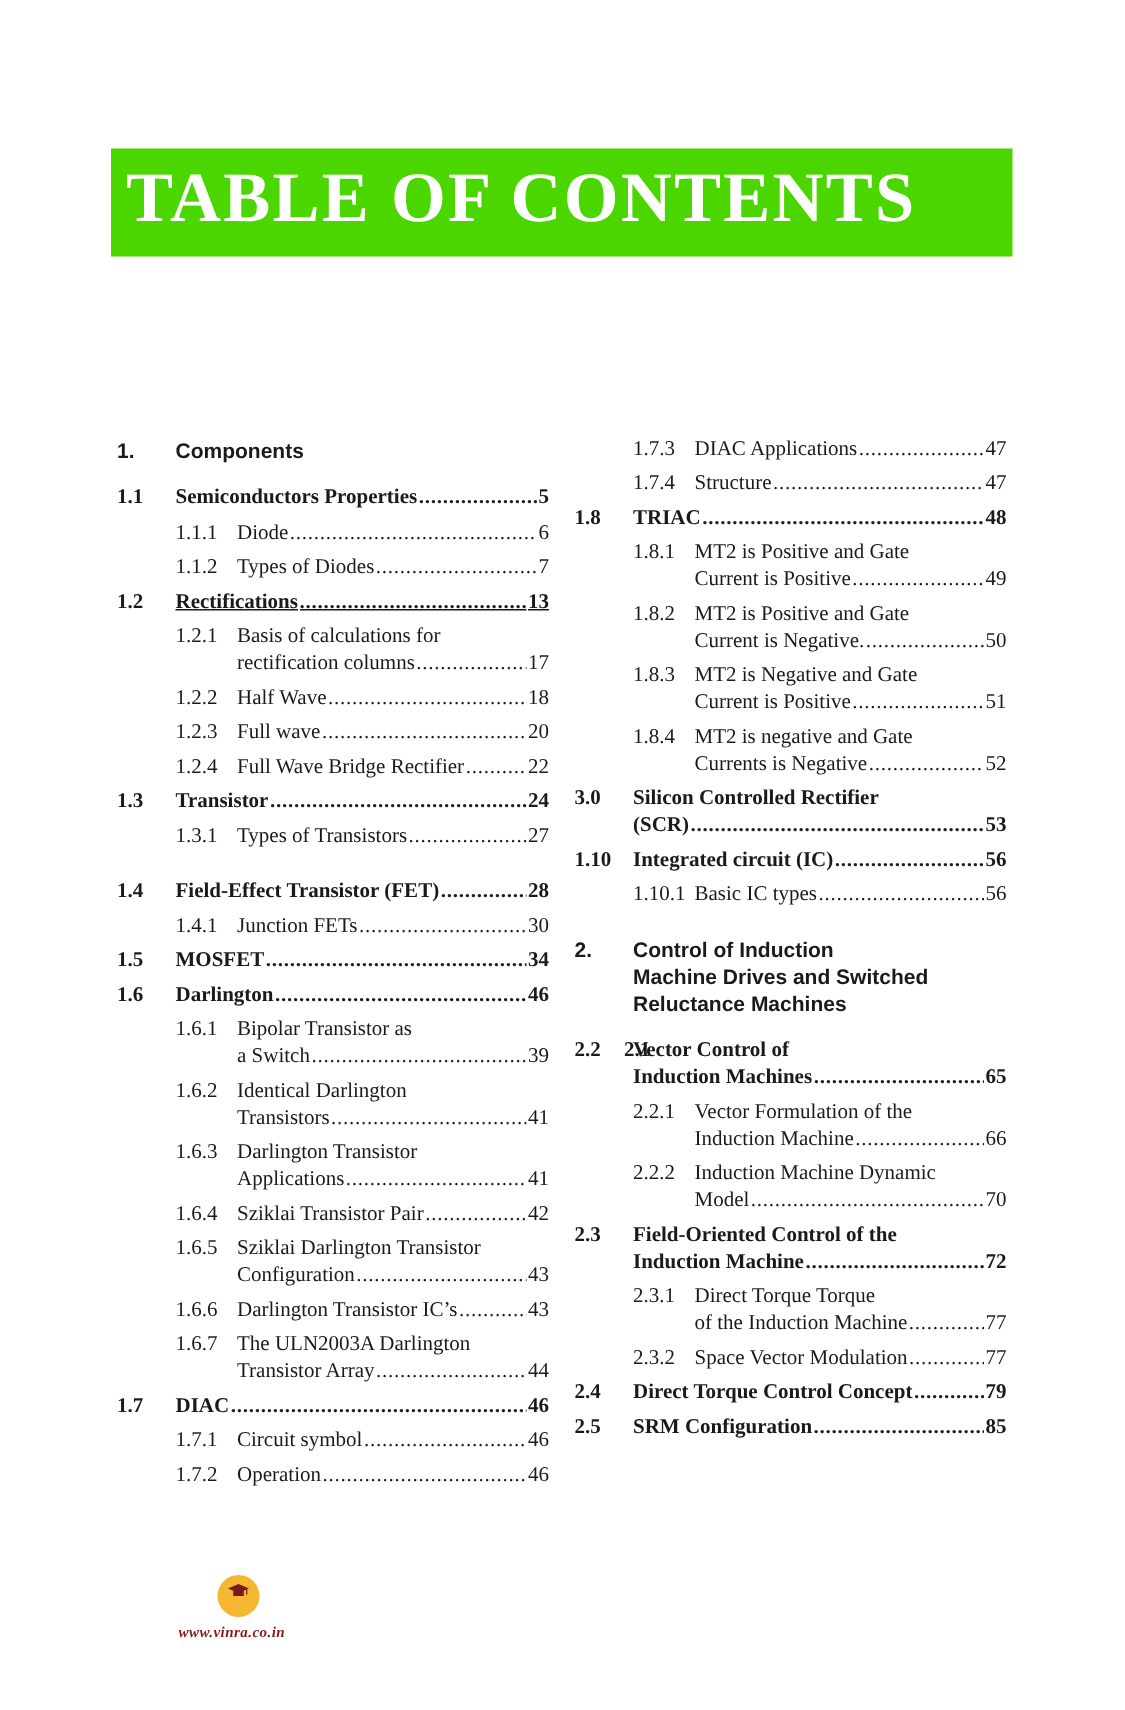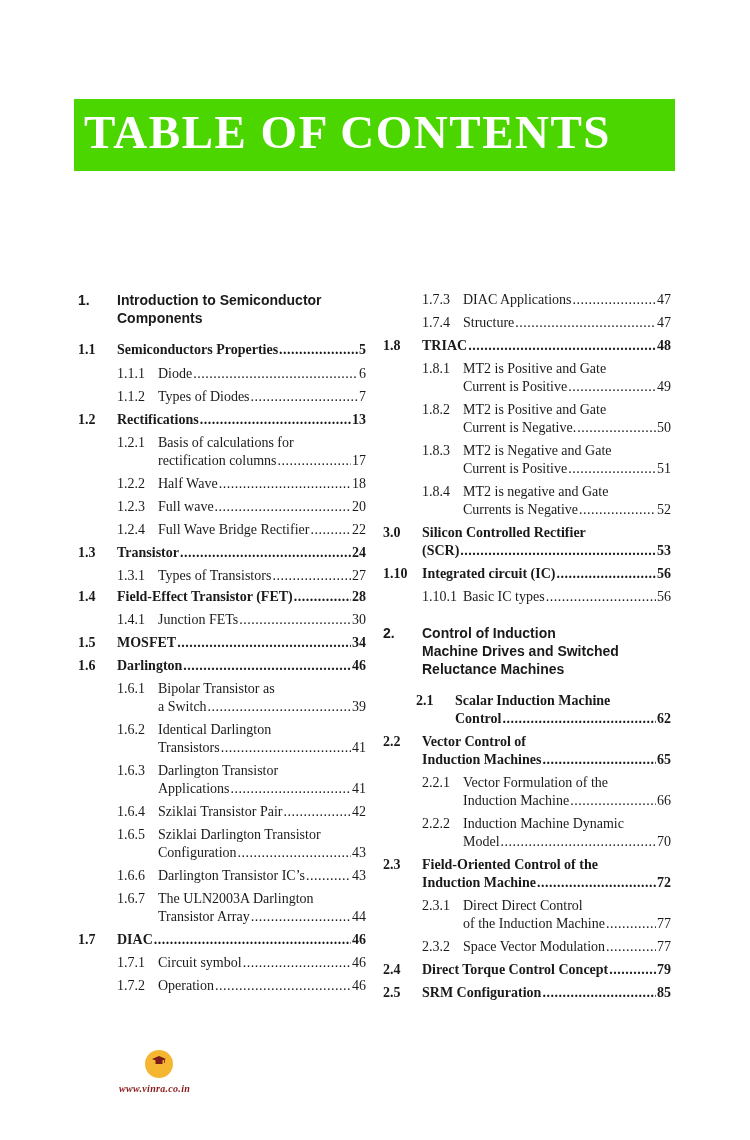--- a/index.html
+++ b/index.html
@@ -39,21 +39,20 @@
 <body>
 
 <div class="banner">
   <div class="banner-title">TABLE OF CONTENTS</div>
 </div>
 
 <div class="col col-left" id="col-left">
     <div class="entry lvl-chapter" style="margin-top: 0px;">
       <span class="num">1.</span>
       <div class="body">
-        <span class="line"><span class="txt">Introduction to Semiconductor</span></span>
         <span class="line"><span class="txt">Components</span></span>
       </div>
     </div>
     <div class="entry lvl-1" style="margin-top: 14px;">
       <span class="num">1.1</span>
       <div class="body">
         <span class="line last">
           <span class="txt">Semiconductors Properties</span>
           <span class="dots"></span>
           <span class="pg">5</span>
@@ -73,21 +72,21 @@
     <div class="entry lvl-2" style="margin-top: 5px;">
       <span class="num">1.1.2</span>
       <div class="body">
         <span class="line last">
           <span class="txt">Types of Diodes</span>
           <span class="dots"></span>
           <span class="pg">7</span>
         </span>
       </div>
     </div>
-    <div class="entry lvl-1" style="margin-top: 5px;">
+    <div class="entry lvl-1" style="margin-top: 5px; text-decoration: underline;">
       <span class="num">1.2</span>
       <div class="body">
         <span class="line last">
           <span class="txt">Rectifications</span>
           <span class="dots"></span>
           <span class="pg">13</span>
         </span>
       </div>
     </div>
     <div class="entry lvl-2" style="margin-top: 5px;">
@@ -144,21 +143,21 @@
     <div class="entry lvl-2" style="margin-top: 5px;">
       <span class="num">1.3.1</span>
       <div class="body">
         <span class="line last">
           <span class="txt">Types of Transistors</span>
           <span class="dots"></span>
           <span class="pg">27</span>
         </span>
       </div>
     </div>
-    <div class="entry lvl-1" style="margin-top: 3px;">
+    <div class="entry lvl-1" style="margin-top: 19px;">
       <span class="num">1.4</span>
       <div class="body">
         <span class="line last">
           <span class="txt">Field-Effect Transistor (FET)</span>
           <span class="dots"></span>
           <span class="pg">28</span>
         </span>
       </div>
     </div>
     <div class="entry lvl-2" style="margin-top: 5px;">
@@ -406,28 +405,20 @@
     <div class="entry lvl-chapter" style="margin-top: 18px;">
       <span class="num">2.</span>
       <div class="body">
         <span class="line"><span class="txt">Control of Induction</span></span>
         <span class="line"><span class="txt">Machine Drives and Switched</span></span>
         <span class="line"><span class="txt">Reluctance Machines</span></span>
       </div>
     </div>
     <div class="entry lvl-1" style="margin-top: 14px; margin-left: 33px;">
       <span class="num">2.1</span>
-      <div class="body">
-        <span class="line"><span class="txt">Scalar Induction Machine</span></span>
-        <span class="line last">
-          <span class="txt">Control</span>
-          <span class="dots"></span>
-          <span class="pg">62</span>
-        </span>
-      </div>
     </div>
     <div class="entry lvl-1" style="margin-top: 5px;">
       <span class="num">2.2</span>
       <div class="body">
         <span class="line"><span class="txt">Vector Control of</span></span>
         <span class="line last">
           <span class="txt">Induction Machines</span>
           <span class="dots"></span>
           <span class="pg">65</span>
         </span>
@@ -462,21 +453,21 @@
         <span class="line last">
           <span class="txt">Induction Machine</span>
           <span class="dots"></span>
           <span class="pg">72</span>
         </span>
       </div>
     </div>
     <div class="entry lvl-2" style="margin-top: 5px;">
       <span class="num">2.3.1</span>
       <div class="body">
-        <span class="line"><span class="txt">Direct Direct Control</span></span>
+        <span class="line"><span class="txt">Direct Torque Torque</span></span>
         <span class="line last">
           <span class="txt">of the Induction Machine</span>
           <span class="dots"></span>
           <span class="pg">77</span>
         </span>
       </div>
     </div>
     <div class="entry lvl-2" style="margin-top: 5px;">
       <span class="num">2.3.2</span>
       <div class="body">

